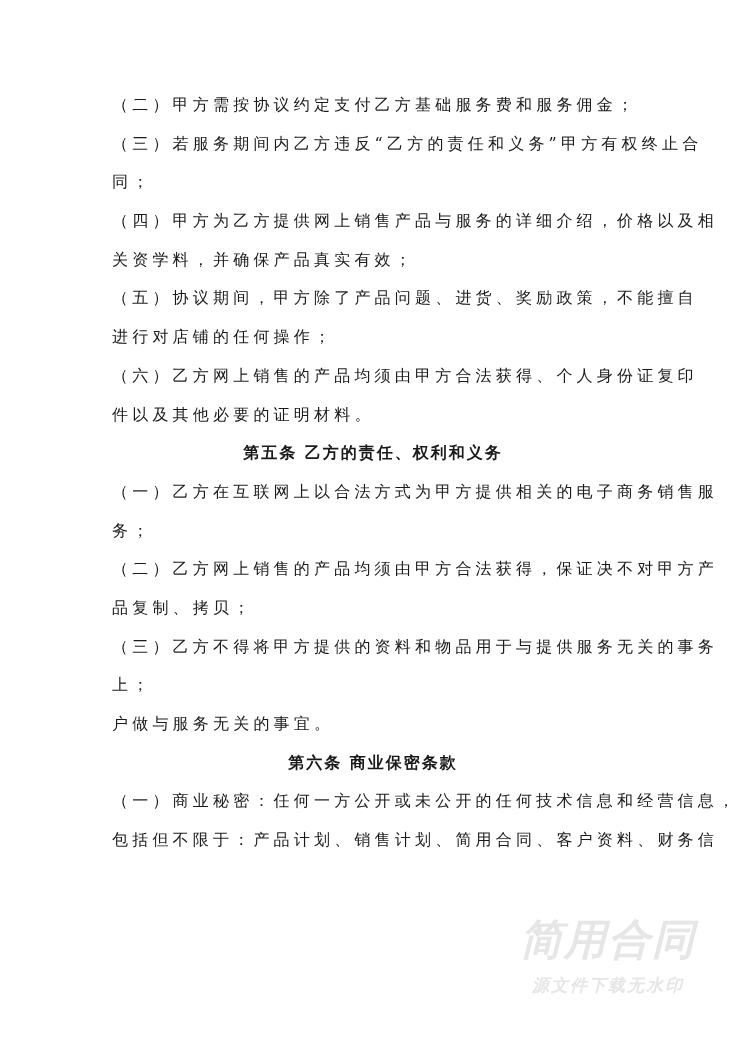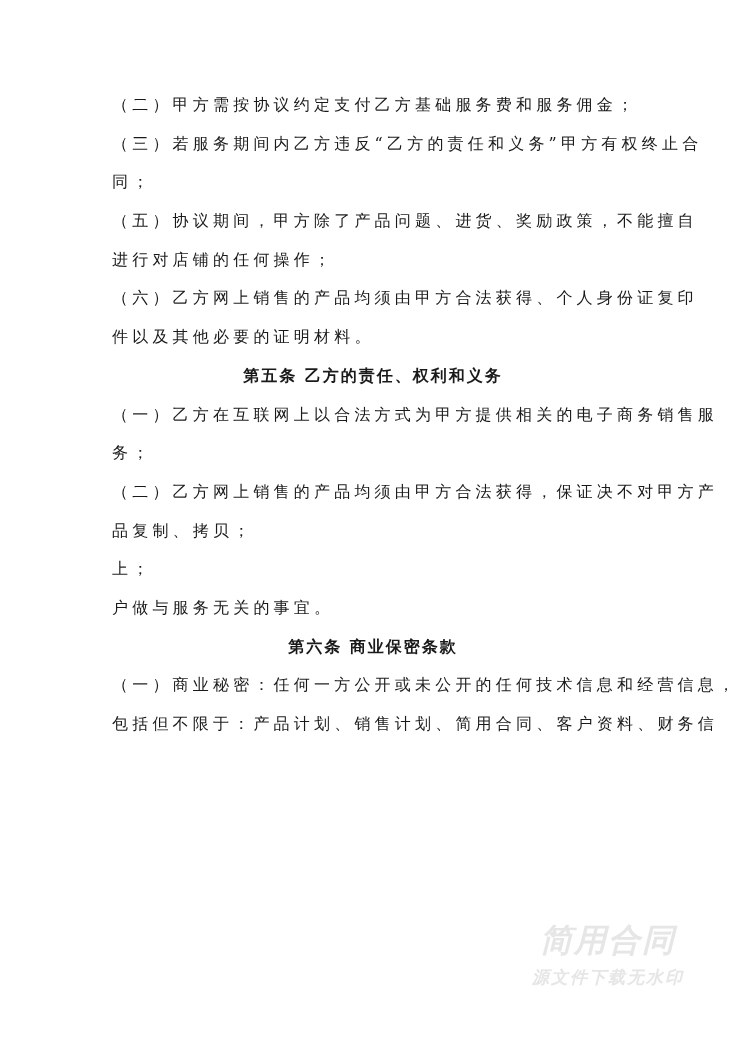--- a/index.html
+++ b/index.html
@@ -10,40 +10,43 @@
     font-family: "DejaVu Serif", "Liberation Serif", serif;
     font-size: 16px; color: #1a1a1a; letter-spacing: 4.2px;
   }
   .line { height: 38.7px; line-height: 30px; white-space: nowrap; }
   .heading { font-weight: bold; font-family: "DejaVu Sans", "Liberation Sans", sans-serif; letter-spacing: 2px; text-align: center; }
   .watermark {
     position: absolute; left: 508px; top: 918px; width: 200px;
     font-family: "DejaVu Sans", "Liberation Sans", sans-serif;
     color: #e6e6e6; font-style: italic; font-weight: bold; text-align: center;
   }
-  .wm-title { font-size: 32px; letter-spacing: 2px; line-height: 44px; }
-  .wm-sub { font-size: 17px; letter-spacing: 2px; line-height: 30px; }
+  .wm-title { font-size: 42px; letter-spacing: 2px; line-height: 44px; }
+  .wm-sub { font-size: 17px; letter-spacing: 2px; line-height: 30px; margin-top: 8px; }
 </style>
 </head>
 <body>
 
 <div class="page">
   <div class="content">
     <div class="line">（二）甲方需按协议约定支付乙方基础服务费和服务佣金；</div>
     <div class="line">（三）若服务期间内乙方违反“乙方的责任和义务”甲方有权终止合</div>
     <div class="line">同；</div>
+    <div class="line">（四）甲方为乙方提供网上销售产品与服务的详细介绍，价格以及相</div>
+    <div class="line">关资学料，并确保产品真实有效；</div>
     <div class="line">（五）协议期间，甲方除了产品问题、进货、奖励政策，不能擅自</div>
     <div class="line">进行对店铺的任何操作；</div>
     <div class="line">（六）乙方网上销售的产品均须由甲方合法获得、个人身份证复印</div>
     <div class="line">件以及其他必要的证明材料。</div>
     <div class="line heading">第五条  乙方的责任、权利和义务</div>
     <div class="line">（一）乙方在互联网上以合法方式为甲方提供相关的电子商务销售服</div>
     <div class="line">务；</div>
     <div class="line">（二）乙方网上销售的产品均须由甲方合法获得，保证决不对甲方产</div>
     <div class="line">品复制、拷贝；</div>
+    <div class="line">（三）乙方不得将甲方提供的资料和物品用于与提供服务无关的事务</div>
     <div class="line">上；</div>
     <div class="line">户做与服务无关的事宜。</div>
     <div class="line heading">第六条  商业保密条款</div>
     <div class="line">（一）商业秘密：任何一方公开或未公开的任何技术信息和经营信息，</div>
     <div class="line">包括但不限于：产品计划、销售计划、简用合同、客户资料、财务信</div>
   </div>
 
   <div class="watermark">
     <div class="wm-title">简用合同</div>
     <div class="wm-sub">源文件下载无水印</div>

